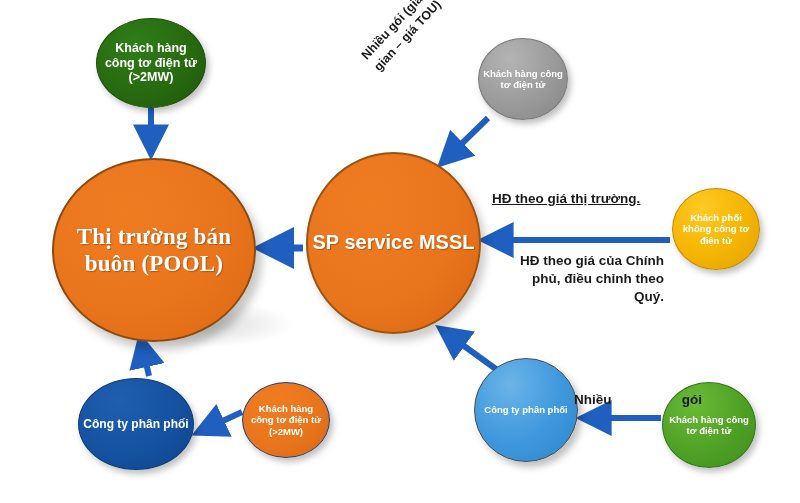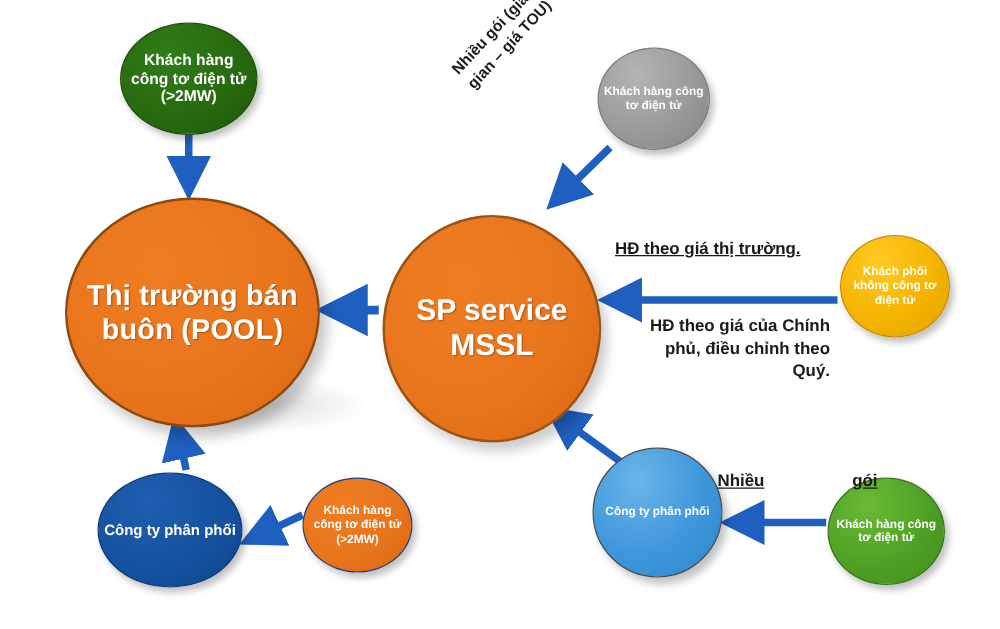--- a/index.html
+++ b/index.html
@@ -21,33 +21,33 @@
     box-sizing:border-box;
     border-radius:50%;
   }
   .node span{display:block;width:100%;padding:0 4px;}
 
   
   #pool{
     left:52px;top:158px;width:204px;height:184px;
     background:radial-gradient(ellipse at 36% 30%, #F07C22 0%, #E8741C 55%, #DC6A14 100%);
     border:2px solid #8a4a10;
-    font-family:Liberation Sans, sans-serif;
+    font-family:Liberation Serif, serif;
     font-size:23px;
     letter-spacing:0.2px;
     box-shadow:6px 8px 10px rgba(0,0,0,.22);
     text-shadow:1px 1px 1px rgba(0,0,0,.25);
   }
 
   
   #sp{
-    left:306px;top:172px;width:175px;height:182px;
+    left:306px;top:152px;width:175px;height:182px;
     background:radial-gradient(ellipse at 36% 28%, #F07C22 0%, #E8741C 58%, #D96712 100%);
     border:2px solid #9a5412;
-    font-size:24px;
+    font-size:20px;
     box-shadow:5px 7px 9px rgba(0,0,0,.2);
     text-shadow:1px 1px 1px rgba(0,0,0,.25);
   }
 
   
   #cust-green-top{
     left:96px;top:18px;width:110px;height:90px;
     background:radial-gradient(ellipse at 35% 28%, #2f7d18 0%, #27680f 60%, #1f560c 100%);
     border:1.5px solid #1d4c0b;
     font-size:12.5px;
@@ -100,21 +100,21 @@
   .label{
     position:absolute;
     color:#1a1a1a;
     font-weight:bold;
     font-size:13.5px;
     line-height:1.32;
     white-space:pre-line;
   }
   #label-market{left:492px;top:190px;text-decoration:underline;}
   #label-gov{left:492px;top:252px;width:172px;text-align:right;}
-  #label-packages-bottom{left:574px;top:358px;width:160px;line-height:1.3;text-decoration:underline;}
+  #label-packages-bottom{left:574px;top:373px;width:160px;line-height:1.3;}
   #label-packages-bottom .row1{display:flex;justify-content:space-between;width:128px;}
   #label-tou{
     left:358px;top:52px;width:150px;
     transform:rotate(-47deg);
     transform-origin:left top;
     font-size:12.5px;
     line-height:1.35;
   }
   .shadow-ellipse{
     position:absolute;

